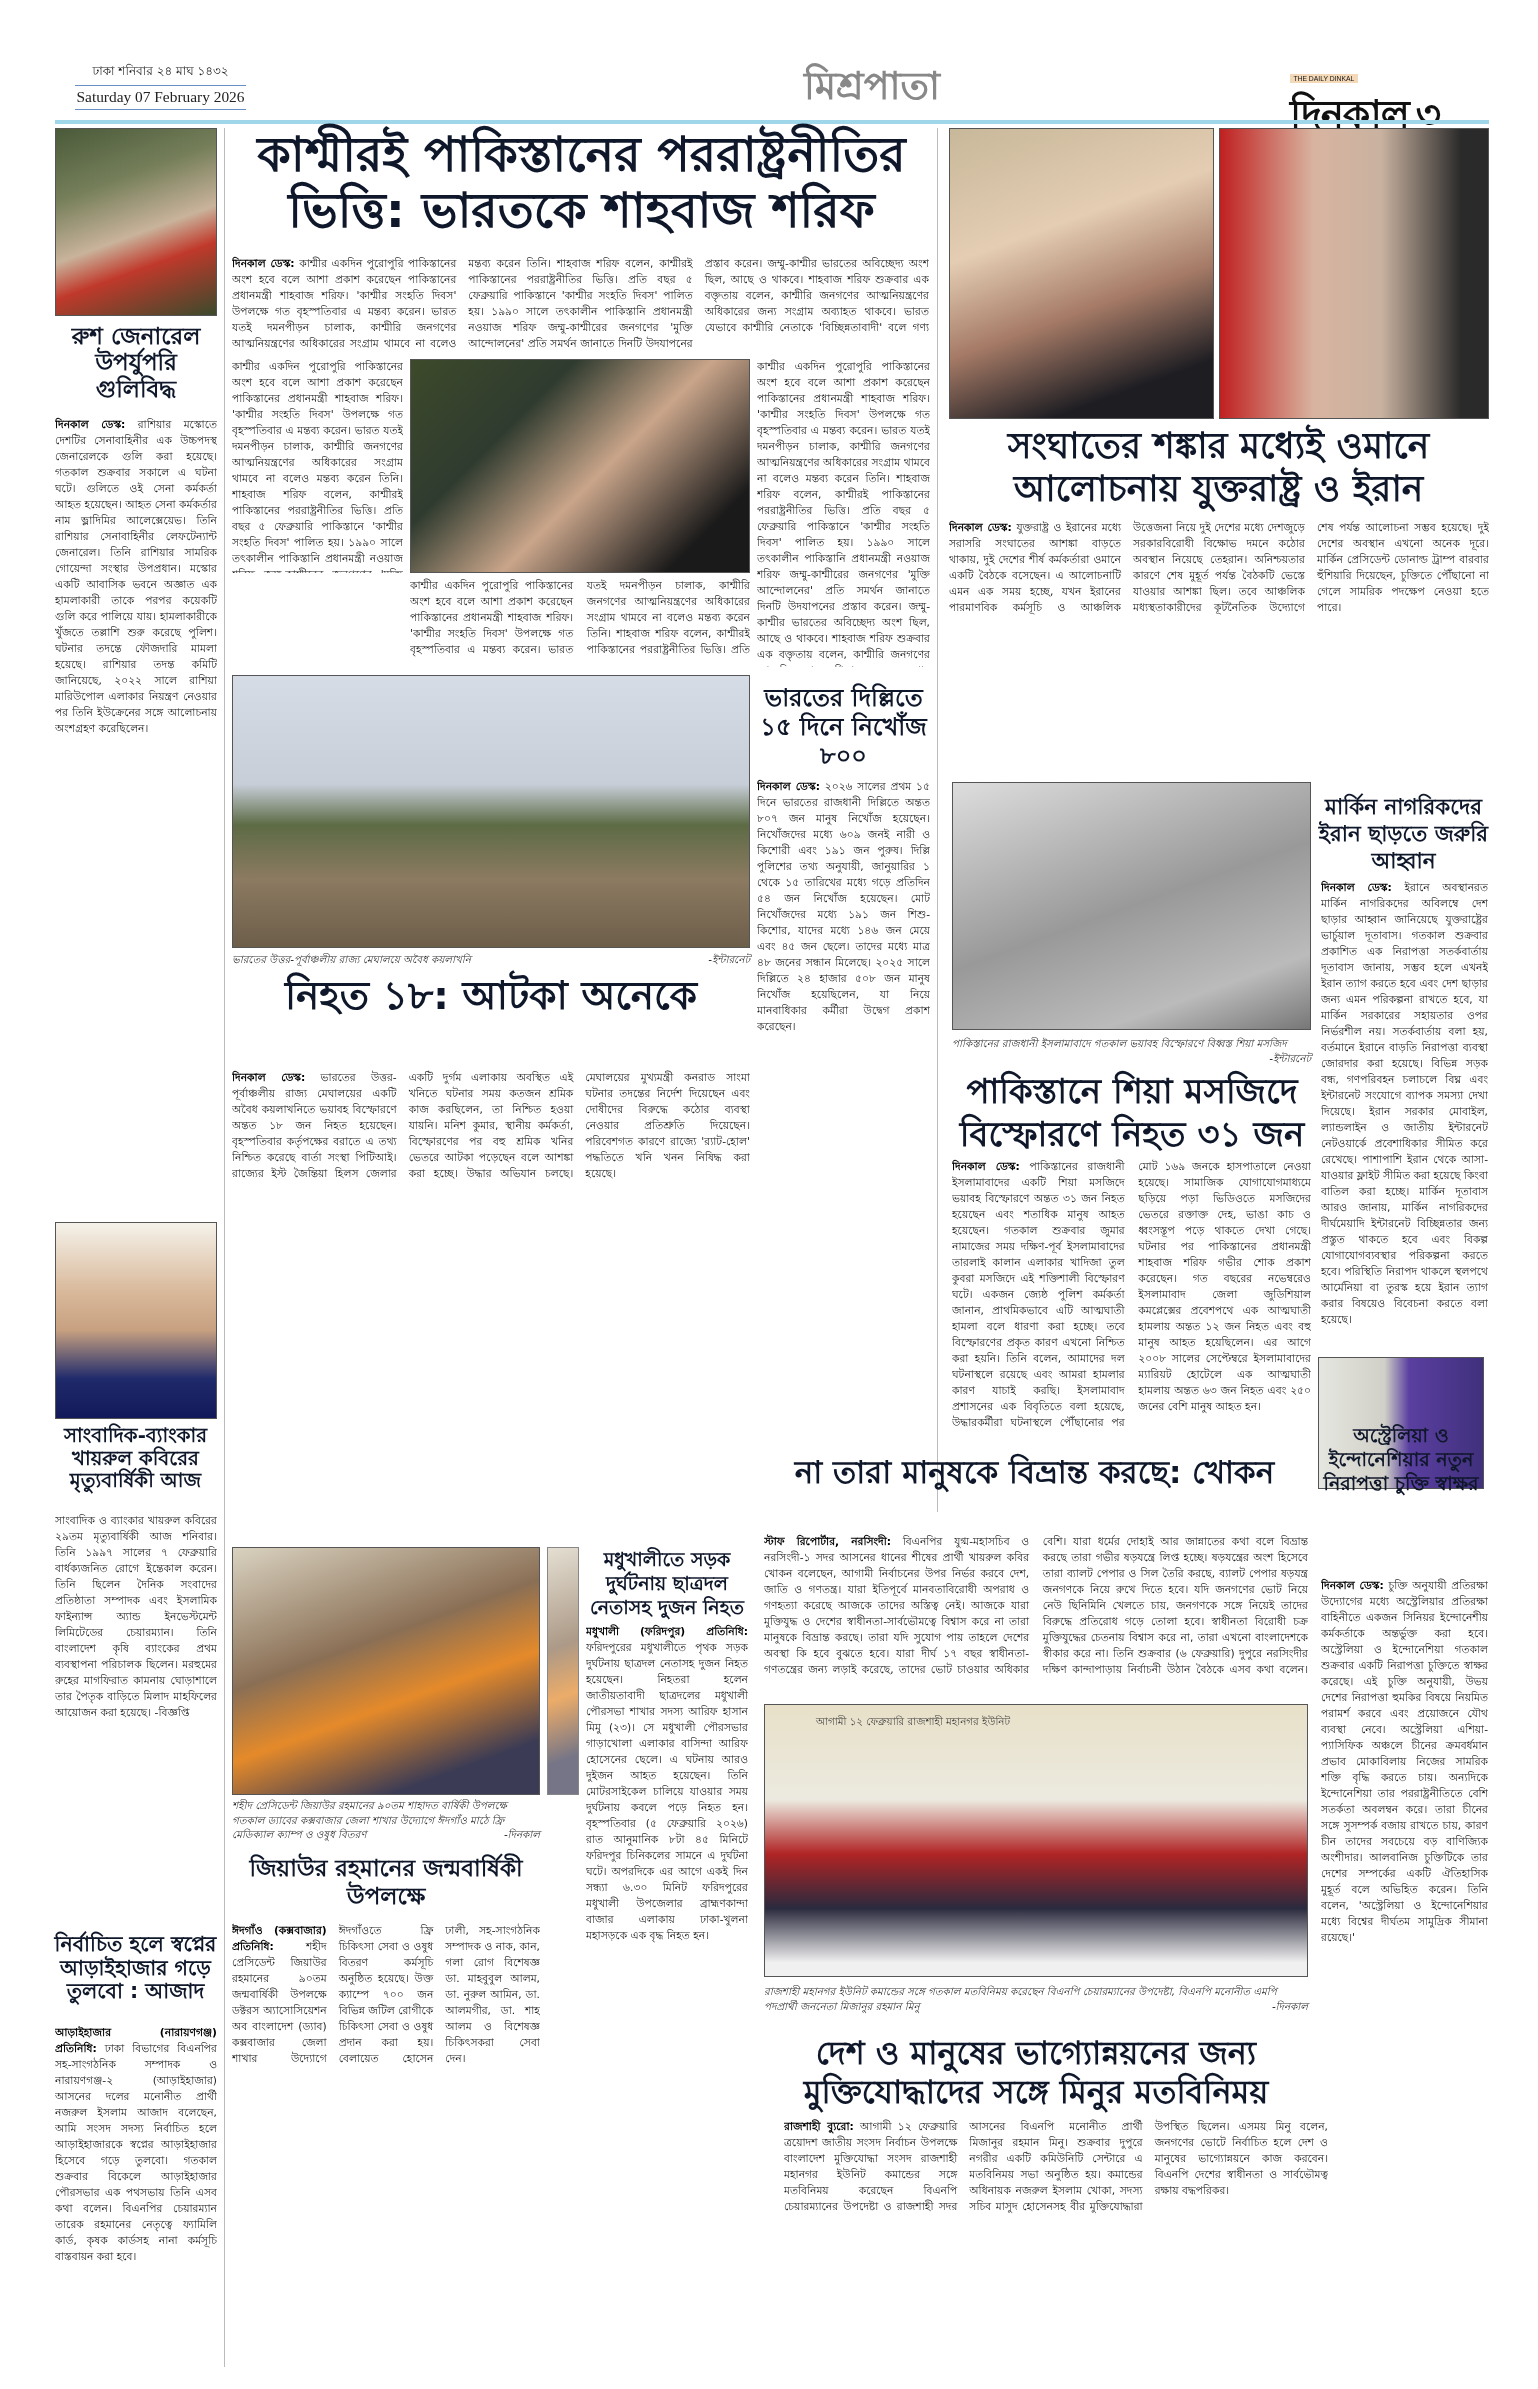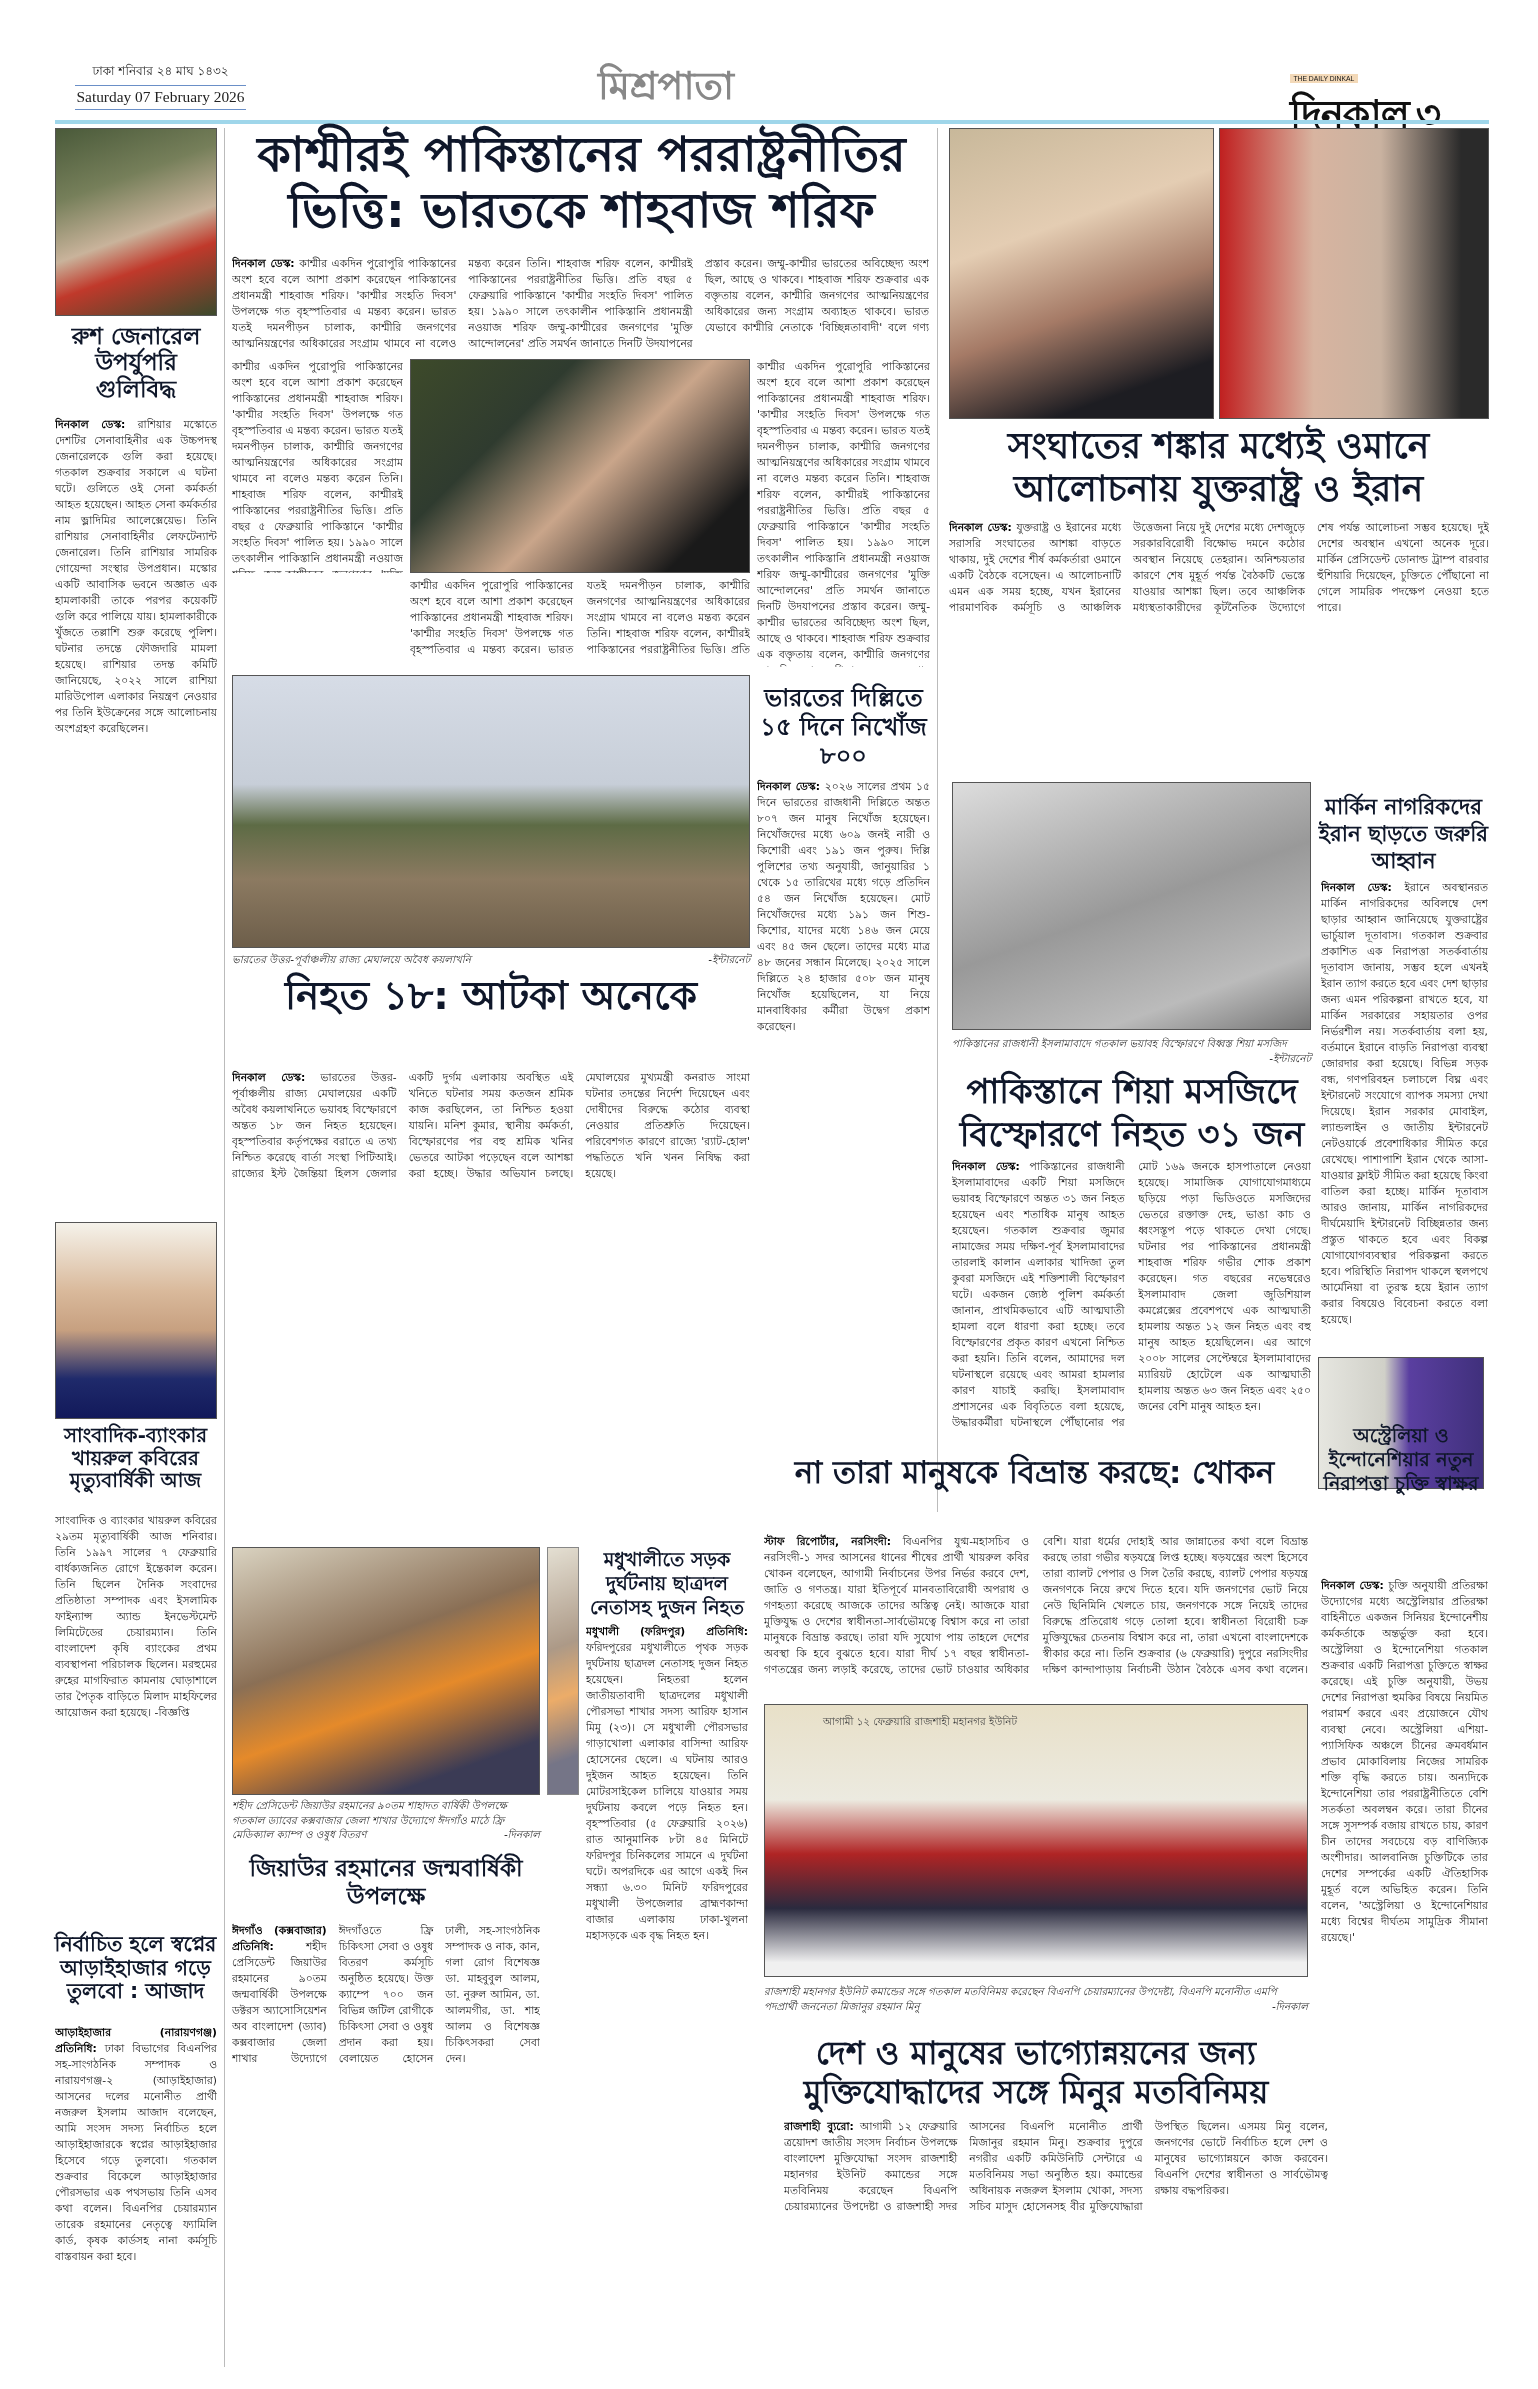--- a/index.html
+++ b/index.html
@@ -2,21 +2,21 @@
 <html style="font-size:13.7px"><head>
 <meta charset="utf-8">
 <style>
   * { box-sizing: border-box; margin: 0; padding: 0; }
   html, body { width: 1538px; height: 2389px; background: #ffffff; overflow: hidden; }
   body { font-family: "DejaVu Sans", sans-serif; color: #111; position: relative; }
   .abs { position: absolute; }
   .hdr-date { left: 75px; top: 62px; width: 171px; text-align: center; font-size: 13px; color: #222; }
   .hdr-date .bn { font-size: 12px; padding-bottom: 2.6px; border-bottom: 1.7px solid #6a8fc7; }
   .hdr-date .en { font-family: "Liberation Serif", serif; font-size: 15.4px; padding: 2.6px 0; border-bottom: 1.7px solid #6a8fc7; }
-  .section-title { left: 598px; top: 56px; width: 342px; text-align: left; font-size: 38px; color: #888; font-weight: bold; }
+  .section-title { left: 598px; top: 56px; width: 342px; text-align: right; font-size: 38px; color: #888; font-weight: bold; }
   .masthead { right: 51px; top: 68px; width: 197px; }
   .masthead .tag { font-size: 6.8px; background: #f3d9b8; display: inline-block; padding: 0.9px 3.4px; font-family: "Liberation Sans", sans-serif; }
   .masthead .name { font-size: 39px; font-weight: bold; line-height: 1; letter-spacing: -0.9px; }
   .masthead .page { font-size: 39px; font-weight: bold; margin-left: 6.8px; }
   .masthead .slogan { font-size: 8.5px; margin-top: 1.7px; }
   .rule { left: 55px; top: 120px; width: 1434px; height: 4.3px; background: #9fd6ea; }
 
   .photo { background: linear-gradient(135deg, #6b6b5f, #3e4a34 40%, #9a8a78 70%, #5a5a50); border: 0.9px solid #555; }
   .photo.gray { background: linear-gradient(160deg, #ddd, #999 50%, #bbb 80%, #777); }
   .photo.land { background: linear-gradient(180deg, #d6dce6 0%, #c7ced8 40%, #5d6b45 55%, #8c7a61 75%, #6d5e4a 100%); }
@@ -175,21 +175,21 @@
 
 <div class="abs hl" style="left:757px;top:1453px;width:555px;font-size:31px;line-height:38px;">
   <div>না তারা মানুষকে বিভ্রান্ত করছে: খোকন</div>
 </div>
 <div class="abs body-text cols2" style="left:764px;top:1534px;width:544px;height:154px;overflow:hidden;">
   <b>স্টাফ রিপোর্টার, নরসিংদী:</b>
   <span>বিএনপির যুগ্ম-মহাসচিব ও নরসিংদী-১ সদর আসনের ধানের শীষের প্রার্থী খায়রুল কবির খোকন বলেছেন, আগামী নির্বাচনের উপর নির্ভর করবে দেশ, জাতি ও গণতন্ত্র। যারা ইতিপূর্বে মানবতাবিরোধী অপরাধ ও গণহত্যা করেছে আজকে তাদের অস্তিত্ব নেই। আজকে যারা মুক্তিযুদ্ধ ও দেশের স্বাধীনতা-সার্বভৌমত্বে বিশ্বাস করে না তারা মানুষকে বিভ্রান্ত করছে। তারা যদি সুযোগ পায় তাহলে দেশের অবস্থা কি হবে বুঝতে হবে। যারা দীর্ঘ ১৭ বছর স্বাধীনতা-গণতন্ত্রের জন্য লড়াই করেছে, তাদের ভোট চাওয়ার অধিকার বেশি। যারা ধর্মের দোহাই আর জান্নাতের কথা বলে বিভ্রান্ত করছে তারা গভীর ষড়যন্ত্রে লিপ্ত হচ্ছে। ষড়যন্ত্রের অংশ হিসেবে তারা ব্যালট পেপার ও সিল তৈরি করছে, ব্যালট পেপার ষড়যন্ত্র জনগণকে নিয়ে রুখে দিতে হবে। যদি জনগণের ভোট নিয়ে নেউ ছিনিমিনি খেলতে চায়, জনগণকে সঙ্গে নিয়েই তাদের বিরুদ্ধে প্রতিরোধ গড়ে তোলা হবে। স্বাধীনতা বিরোধী চক্র মুক্তিযুদ্ধের চেতনায় বিশ্বাস করে না, তারা এখনো বাংলাদেশকে স্বীকার করে না। তিনি শুক্রবার (৬ ফেব্রুয়ারি) দুপুরে নরসিংদীর দক্ষিণ কান্দাপাড়ায় নির্বাচনী উঠান বৈঠকে এসব কথা বলেন। এসময় স্থানীয় এলাকাবাসী, বিএনপি ও সহযোগী সংগঠনের নেতা-কর্মীরা উপস্থিত ছিলেন।</span>
 </div>
 
 <div class="abs photo meeting" style="left:764px;top:1704px;width:544px;height:273px;">
-  <div style="position:absolute;left:58px;top:8.5px;font-size:10.3px;color:#444;">আগামী ১২ ফেব্রুয়ারি রাজশাহী মহানগর ইউনিট</div>
+  <div style="position:absolute;left:51px;top:8.5px;font-size:10.3px;color:#444;">আগামী ১২ ফেব্রুয়ারি রাজশাহী মহানগর ইউনিট</div>
 </div>
 <div class="abs caption" style="left:764px;top:1984px;width:544px;">
   <span>রাজশাহী মহানগর ইউনিট কমান্ডের সঙ্গে গতকাল মতবিনিময় করেছেন বিএনপি চেয়ারম্যানের উপদেষ্টা, বিএনপি মনোনীত এমপি পদপ্রার্থী জননেতা মিজানুর রহমান মিনু</span>
   <span class="credit">-দিনকাল</span>
 </div>
 <div class="abs hl" style="left:761px;top:2034px;width:550px;font-size:32px;line-height:39px;">
   <div>দেশ ও মানুষের ভাগ্যোন্নয়নের জন্য</div>
   <div>মুক্তিযোদ্ধাদের সঙ্গে মিনুর মতবিনিময়</div>
 </div>
 <div class="abs body-text cols3" style="left:784px;top:2119px;width:544px;height:248px;overflow:hidden;">

